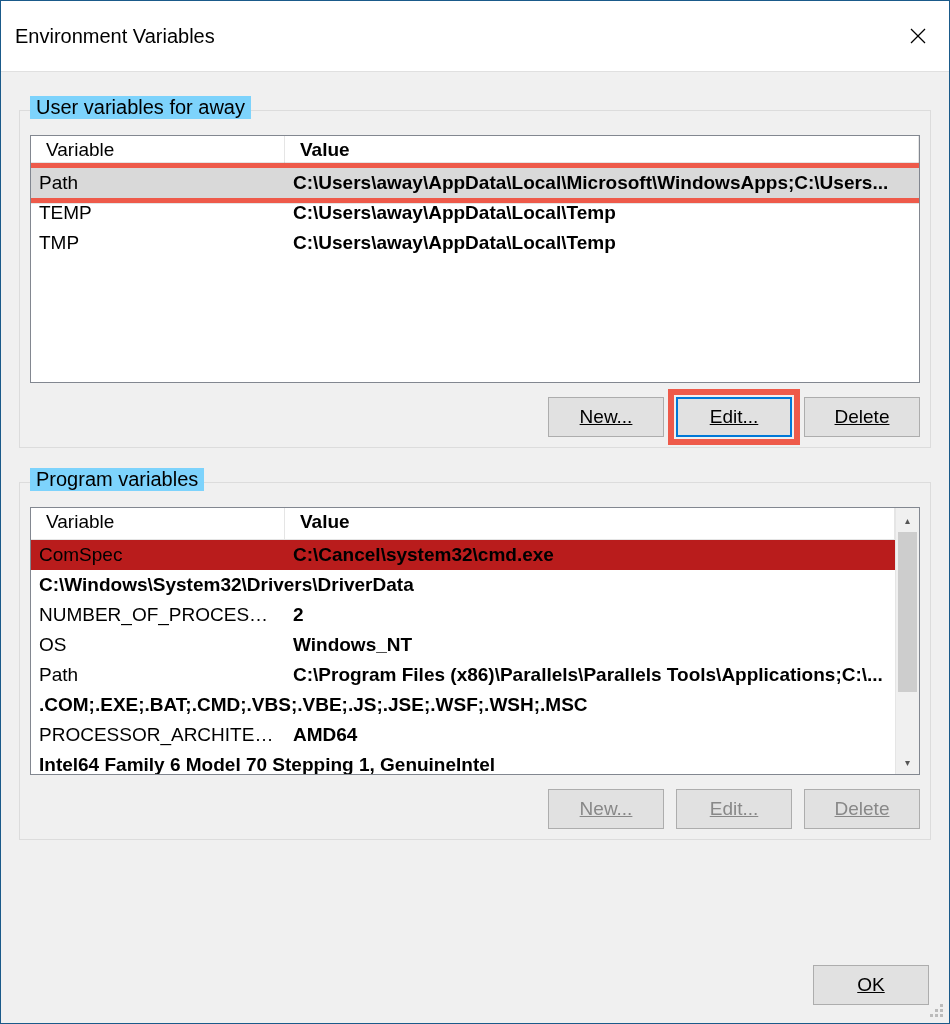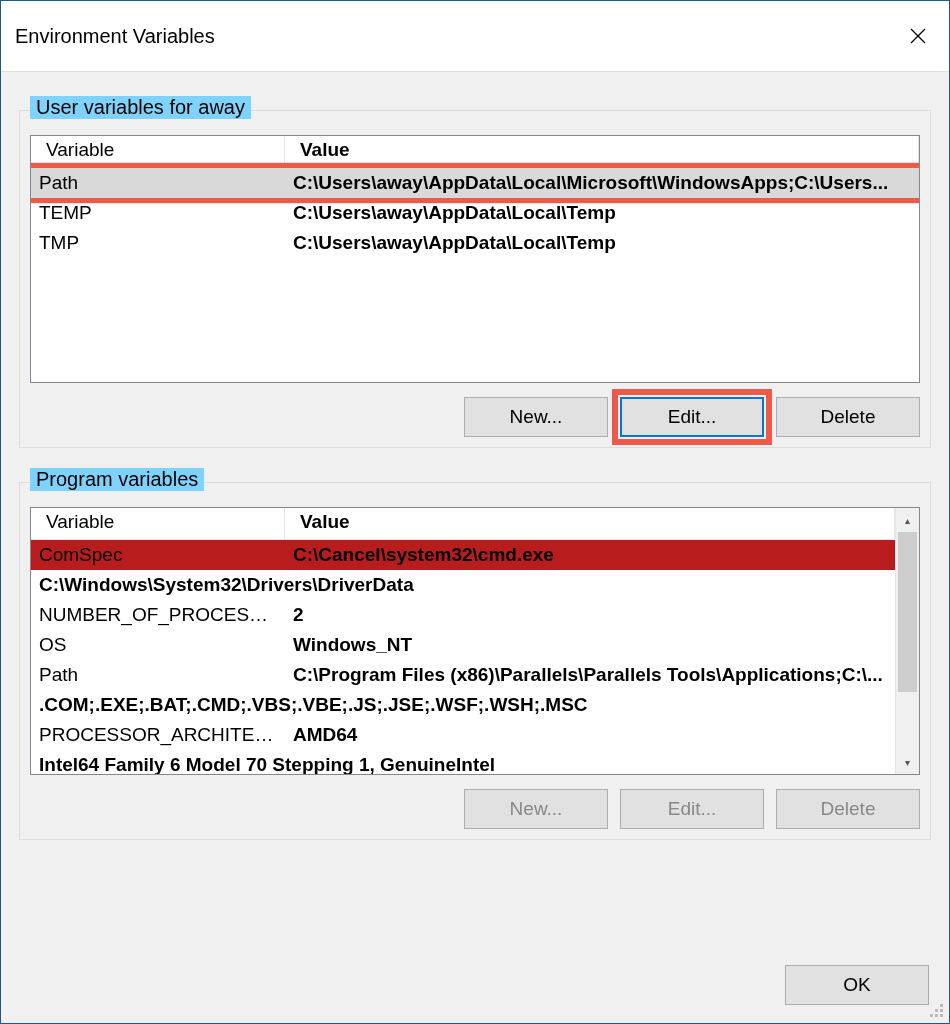--- a/index.html
+++ b/index.html
@@ -110,29 +110,30 @@
     position: relative;
     z-index: 2;
   }
   .btnrow {
     display: flex;
     justify-content: flex-end;
     gap: 12px;
     margin-top: 14px;
   }
   .btn {
-    width: 144px;
+    width: 116px;
     height: 40px;
     background: #e1e1e1;
     border: 1px solid #adadad;
     font-size: 19px;
     display:flex;
     align-items:center;
     justify-content:center;
     color:#000;
+    text-decoration:underline;
   }
   .btn.disabled { color: #888; }
   .btn.focused {
     border: 2px solid #0078d7;
   }
   .highlight-btn {
     position: relative;
   }
   .highlight-btn::after {
     content:"";

